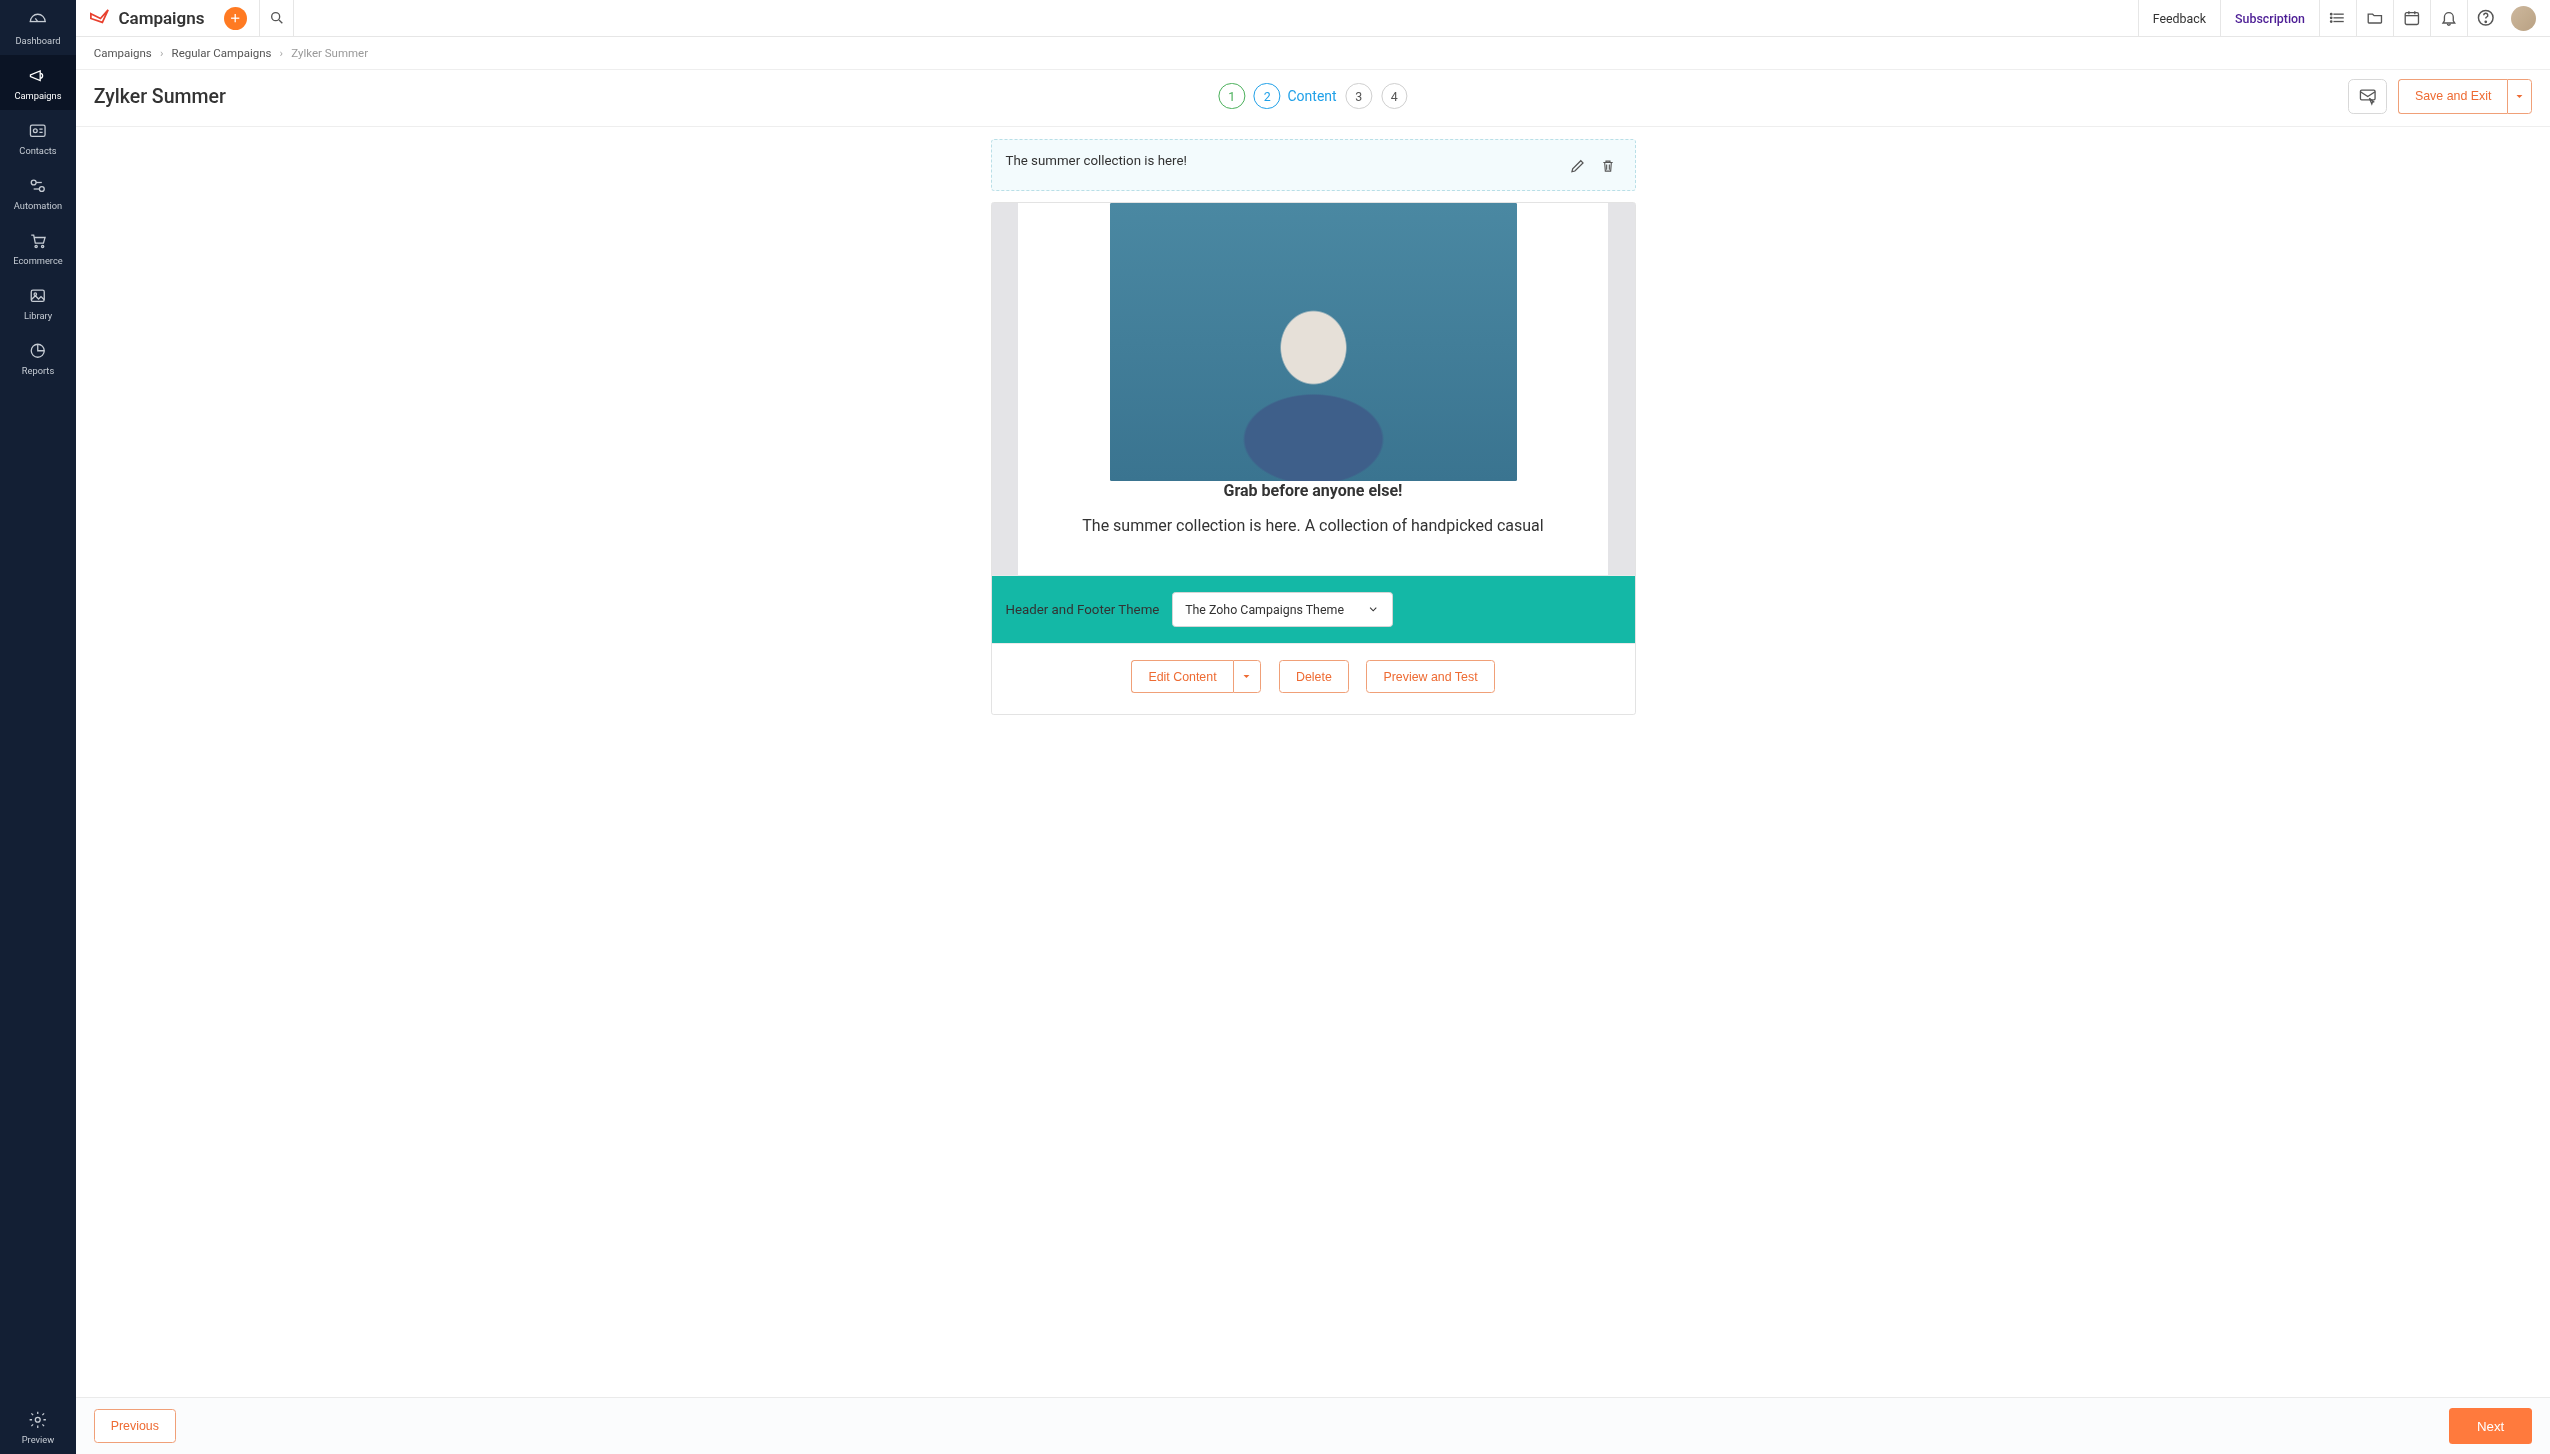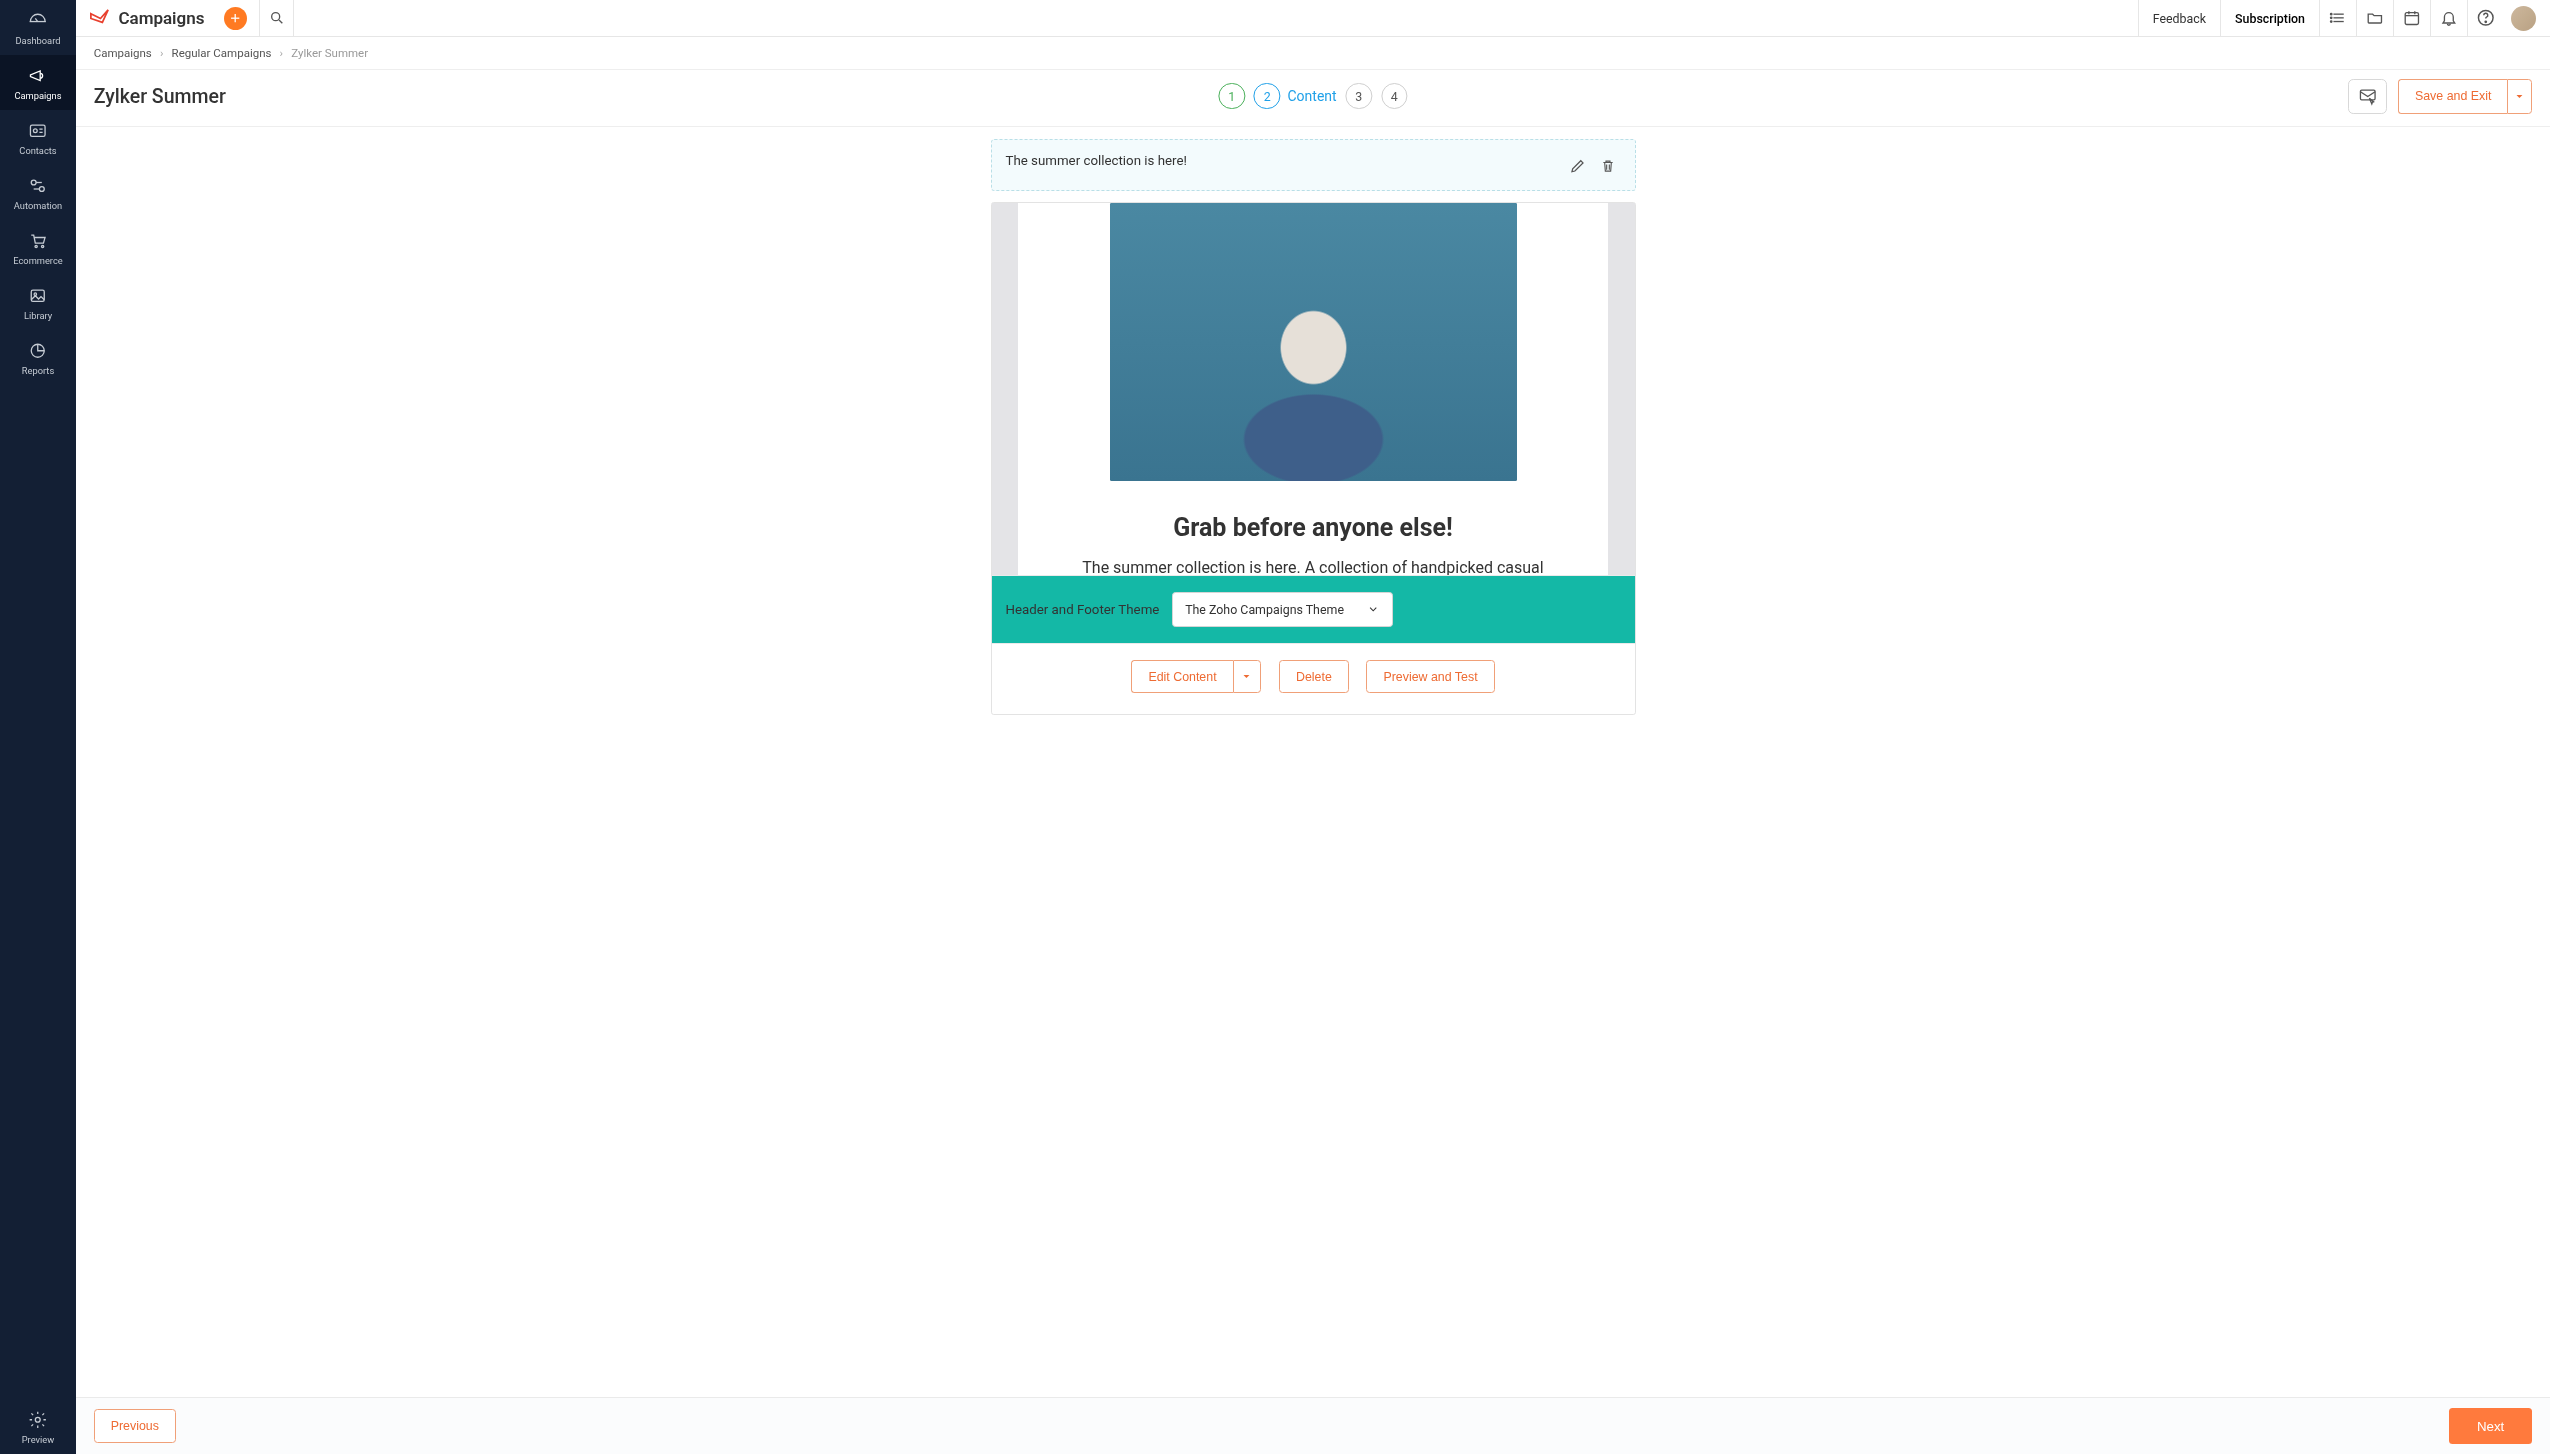--- a/index.html
+++ b/index.html
@@ -19,21 +19,21 @@
 .main { flex: 1; display: flex; flex-direction: column; min-width: 0; }
 
 
 .header { height: 37px; border-bottom: 0.9px solid #e6e6e6; display: flex; align-items: center; padding: 0 7px 0 12.4px; }
 .logo { display: flex; align-items: center; gap: 7px; margin-right: 10.6px; }
 .brand-text { font-size: 17px; font-weight: 600; color: #333; }
 .circle-btn { width: 23px; height: 23px; border-radius: 50%; background: #ff7a22; color: #fff; display: flex; align-items: center; justify-content: center; font-size: 16px; cursor: pointer; margin-left: 8.9px; }
 .search-btn { width: 35px; height: 37px; display: flex; align-items: center; justify-content: center; border-left: 0.9px solid #e6e6e6; border-right: 0.9px solid #e6e6e6; cursor: pointer; color: #555; }
 .header-spacer { flex: 1; }
 .header a.txtlink { padding: 0 14px; font-size: 12.4px; cursor: pointer; color: #333; border-left: 0.9px solid #e6e6e6; height: 37px; display: flex; align-items: center; }
-.header a.sub { color: #000000; font-weight: 500; text-align: center; }
+.header a.sub { color: #4c1d95; font-weight: 500; text-align: center; }
 .icon-btn { width: 37px; height: 37px; display: flex; align-items: center; justify-content: center; border-left: 0.9px solid #e6e6e6; cursor: pointer; color: #555; }
 .avatar { width: 25px; height: 25px; border-radius: 50%; background: linear-gradient(135deg,#cdb89d,#b9a183); margin: 0 7px; cursor: pointer; }
 
 
 .crumbs { padding: 8.9px 17.7px; font-size: 11.5px; color: #666; border-bottom: 0.9px solid #eee; }
 .crumb { cursor: pointer; color: #555; }
 .crumb-sep { margin: 0 5.3px; color: #aaa; }
 .crumb-cur { color: #999; }
 
 
@@ -59,21 +59,21 @@
 .subject-text { flex: 1; color: #333; font-size: 13.3px; }
 .mini-icon { color: #555; width: 25px; height: 25px; display: flex; align-items: center; justify-content: center; cursor: pointer; margin-left: 5.3px; }
 
 .preview-card { border: 0.9px solid #e3e3e3; border-radius: 2.7px; background: #fff; }
 .preview-body { display: flex; flex-direction: column; align-items: center; background: #fff; }
 .preview-outer { width: 100%; height: 372px; position: relative; overflow: hidden; padding: 0 26.6px; }
 .preview-side { background: #e4e4e7; width: 26.6px; position: absolute; top: 0; bottom: 0; }
 .preview-side.left { left: 0; }
 .preview-side.right { right: 0; }
 .hero { width: 407px; height: 278px; margin: 0 auto; background: #3d7a96; border-radius: 1.8px; position: relative; overflow: hidden; }
-.preview-h { font-size: 25px; font-weight: 700; margin-top: 32px; text-align: center; }
+.preview-h { font-size: 16px; font-weight: 700; text-align: center; }
 .preview-p { font-size: 16px; color: #333; margin-top: 16px; text-align: center; padding: 0 8.9px; }
 
 .theme-row { background: #14b8a6; border-top: 0.9px solid #eaeaea; padding: 16px 14px; display: flex; align-items: center; gap: 12.4px; }
 .theme-label { color: #333; font-size: 13.3px; }
 .select-box { background: #fff; border: 0.9px solid #d5d5d5; border-radius: 3.5px; padding: 8.9px 12.4px; display: flex; align-items: center; gap: 23px; cursor: pointer; font-size: 12.4px; }
 
 .action-row { border-top: 0.9px solid #eaeaea; padding: 16px 0 21px; display: flex; justify-content: center; gap: 17.7px; }
 .split-wrap { display: flex; }
 .split-wrap .btn-outline { }
 .split-wrap .btn-outline.split-caret { padding: 8.9px 8.9px; }

